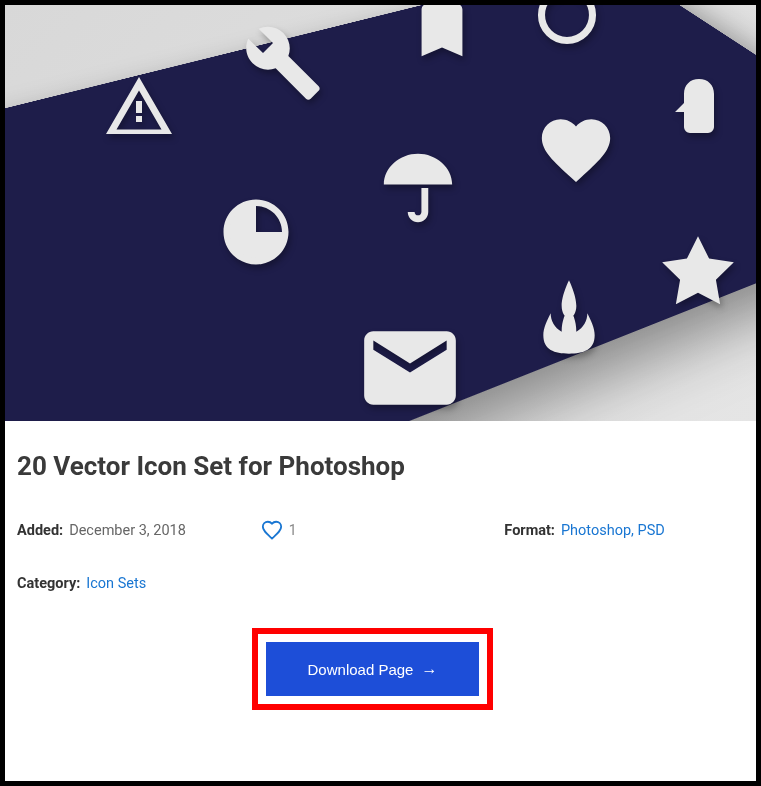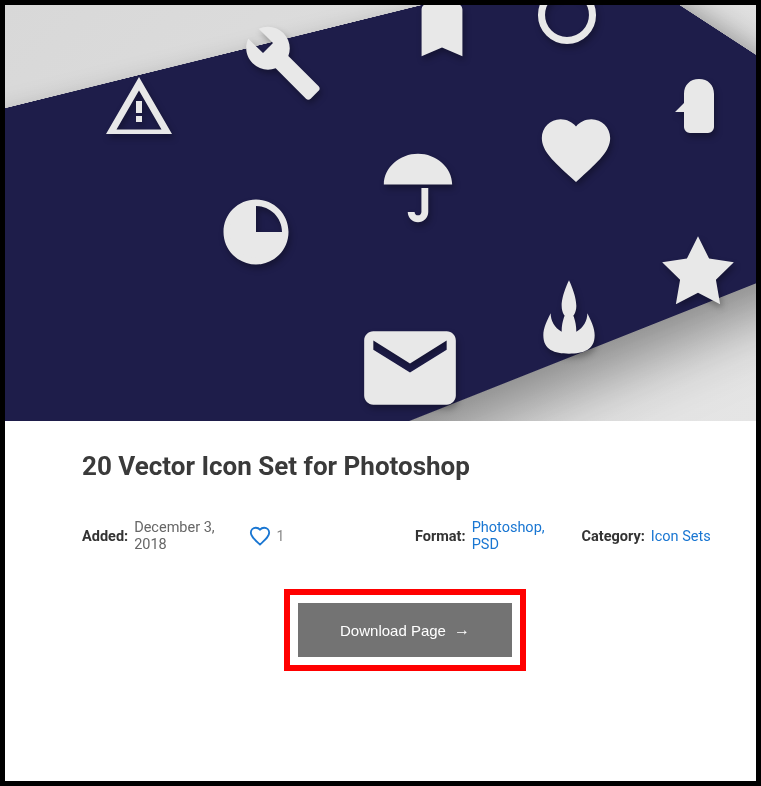--- a/index.html
+++ b/index.html
@@ -36,33 +36,32 @@
     .hero-icons {
       position: absolute;
       inset: 0;
     }
     .hero-icon {
       position: absolute;
       color: #e8e8e8;
       filter: drop-shadow(2px 4px 3px rgba(0,0,0,0.3));
     }
     .content {
-      padding: 30px 28px 0 37px;
+      padding: 30px 28px 0 12px;
       background: #fff;
-      margin-left: 40px;
     }
     .title {
       font-size: 26px;
       font-weight: 700;
       color: #3a3a3a;
       margin-bottom: 38px;
     }
     .meta-grid {
       display: grid;
-      grid-template-columns: 1fr 1fr 1fr 1fr;
+      grid-template-columns: 1fr 1fr 1fr;
       row-gap: 34px;
       column-gap: 20px;
       font-size: 14.5px;
       color: #555;
     }
     .meta-item {
       display: flex;
       align-items: center;
       gap: 6px;
     }
@@ -94,21 +93,21 @@
       display: flex;
       justify-content: center;
       padding: 36px 0 0 0;
     }
     .download-highlight {
       border: 6px solid #ff0000;
       padding: 8px;
       display: inline-block;
     }
     .download-button {
-      background: #737373;
+      background: #1d4ed8;
       color: #fff;
       border: none;
       padding: 18px 42px;
       font-size: 15px;
       font-weight: 400;
       cursor: pointer;
       display: flex;
       align-items: center;
       gap: 8px;
     }

